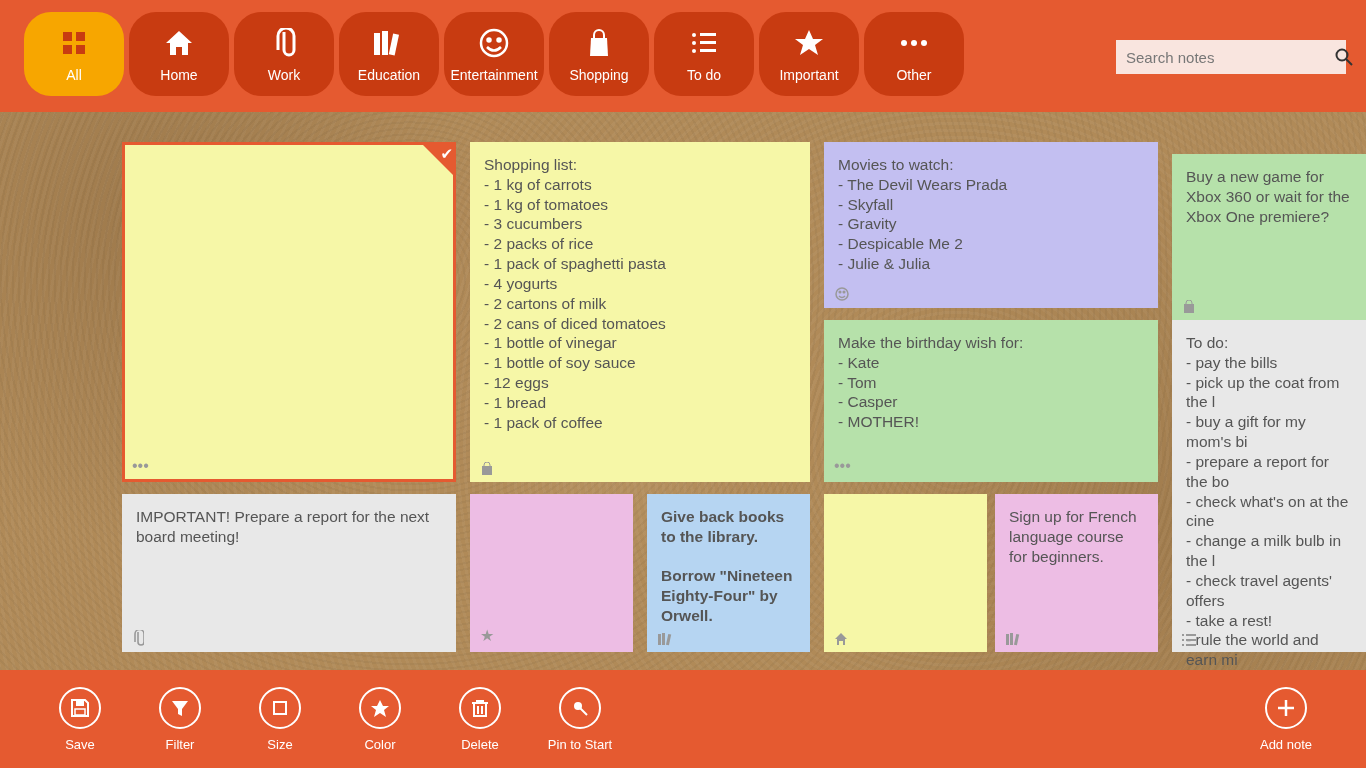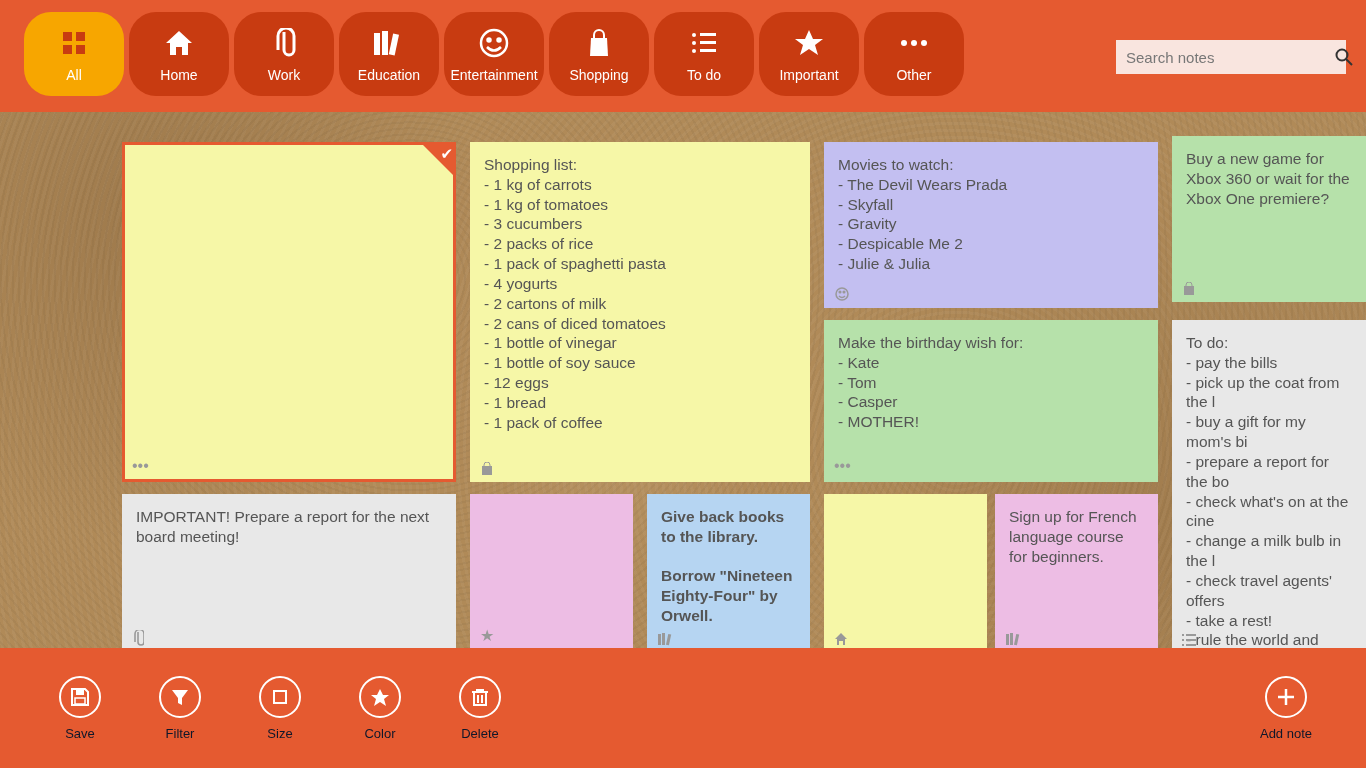--- a/index.html
+++ b/index.html
@@ -110,26 +110,26 @@
   }
   .fold-check {
     position:absolute; top:2px; right:3px; color:#fff; font-size:15px;
   }
 
   
   .bottombar {
     position:absolute;
     left:0; right:0;
     bottom:0;
-    height:120px;
+    height:98px;
     background:#e55a30;
     display:flex;
     align-items:center;
     padding:0 30px;
-    color:#0f172a;
+    color:#ffffff;
   }
   .bbtn {
     display:flex;
     flex-direction:column;
     align-items:center;
     width:100px;
     cursor:pointer;
     font-size:13px;
   }
   .bcircle {
@@ -290,21 +290,21 @@
       <div class="corner-icons">
         <svg width="16" height="16" fill="none" stroke="#999" stroke-width="1.5">
             <circle cx="8" cy="8" r="6"></circle>
             <path d="M5 10q3 3 6 0"></path>
             <circle cx="6" cy="6" r="0.8" fill="#999"></circle>
             <circle cx="10" cy="6" r="0.8" fill="#999"></circle>
           </svg>
       </div>
     </div>
 
-    <div class="note note-green" style="left:1172px; top:24px; width:194px; height:166px;">
+    <div class="note note-green" style="left:1172px; top:42px; width:194px; height:166px;">
       <div style="white-space:pre-line;">Buy a new game for Xbox 360 or wait for the Xbox One premiere?</div>
       <div class="corner-icons">
         <svg width="14" height="14" fill="#999">
             <rect x="2" y="4" width="10" height="9"></rect>
             <path d="M4 4v-1a3 3 0 0 1 6 0v1" fill="none" stroke="#999"></path>
           </svg>
       </div>
     </div>
 
     <div class="note note-green" style="left:824px; top:208px; width:334px; height:162px;">
@@ -437,20 +437,31 @@
             <rect x="3" y="5" width="12" height="13"></rect>
             <line x1="1" y1="5" x2="17" y2="5"></line>
             <line x1="7" y1="8" x2="7" y2="16"></line>
             <line x1="11" y1="8" x2="11" y2="16"></line>
             <path d="M6 5V3h6v2"></path>
           </svg>
         </span>
       </div>
     <span>Delete</span>
   </div>
+  <div class="bbtn">
+    <div class="bcircle">
+        <span>
+          <svg width="20" height="20" fill="#fff">
+            <circle cx="8" cy="8" r="4"></circle>
+            <line x1="10" y1="10" x2="17" y2="17" stroke="#fff" stroke-width="2"></line>
+          </svg>
+        </span>
+      </div>
+    <span>Pin to Start</span>
+  </div>
   <div class="bspacer"></div>
   <div class="bbtn">
     <div class="bcircle">
         <span>
           <svg width="20" height="20" stroke="#fff" stroke-width="2.5">
             <line x1="10" y1="2" x2="10" y2="18"></line>
             <line x1="2" y1="10" x2="18" y2="10"></line>
           </svg>
         </span>
       </div>

